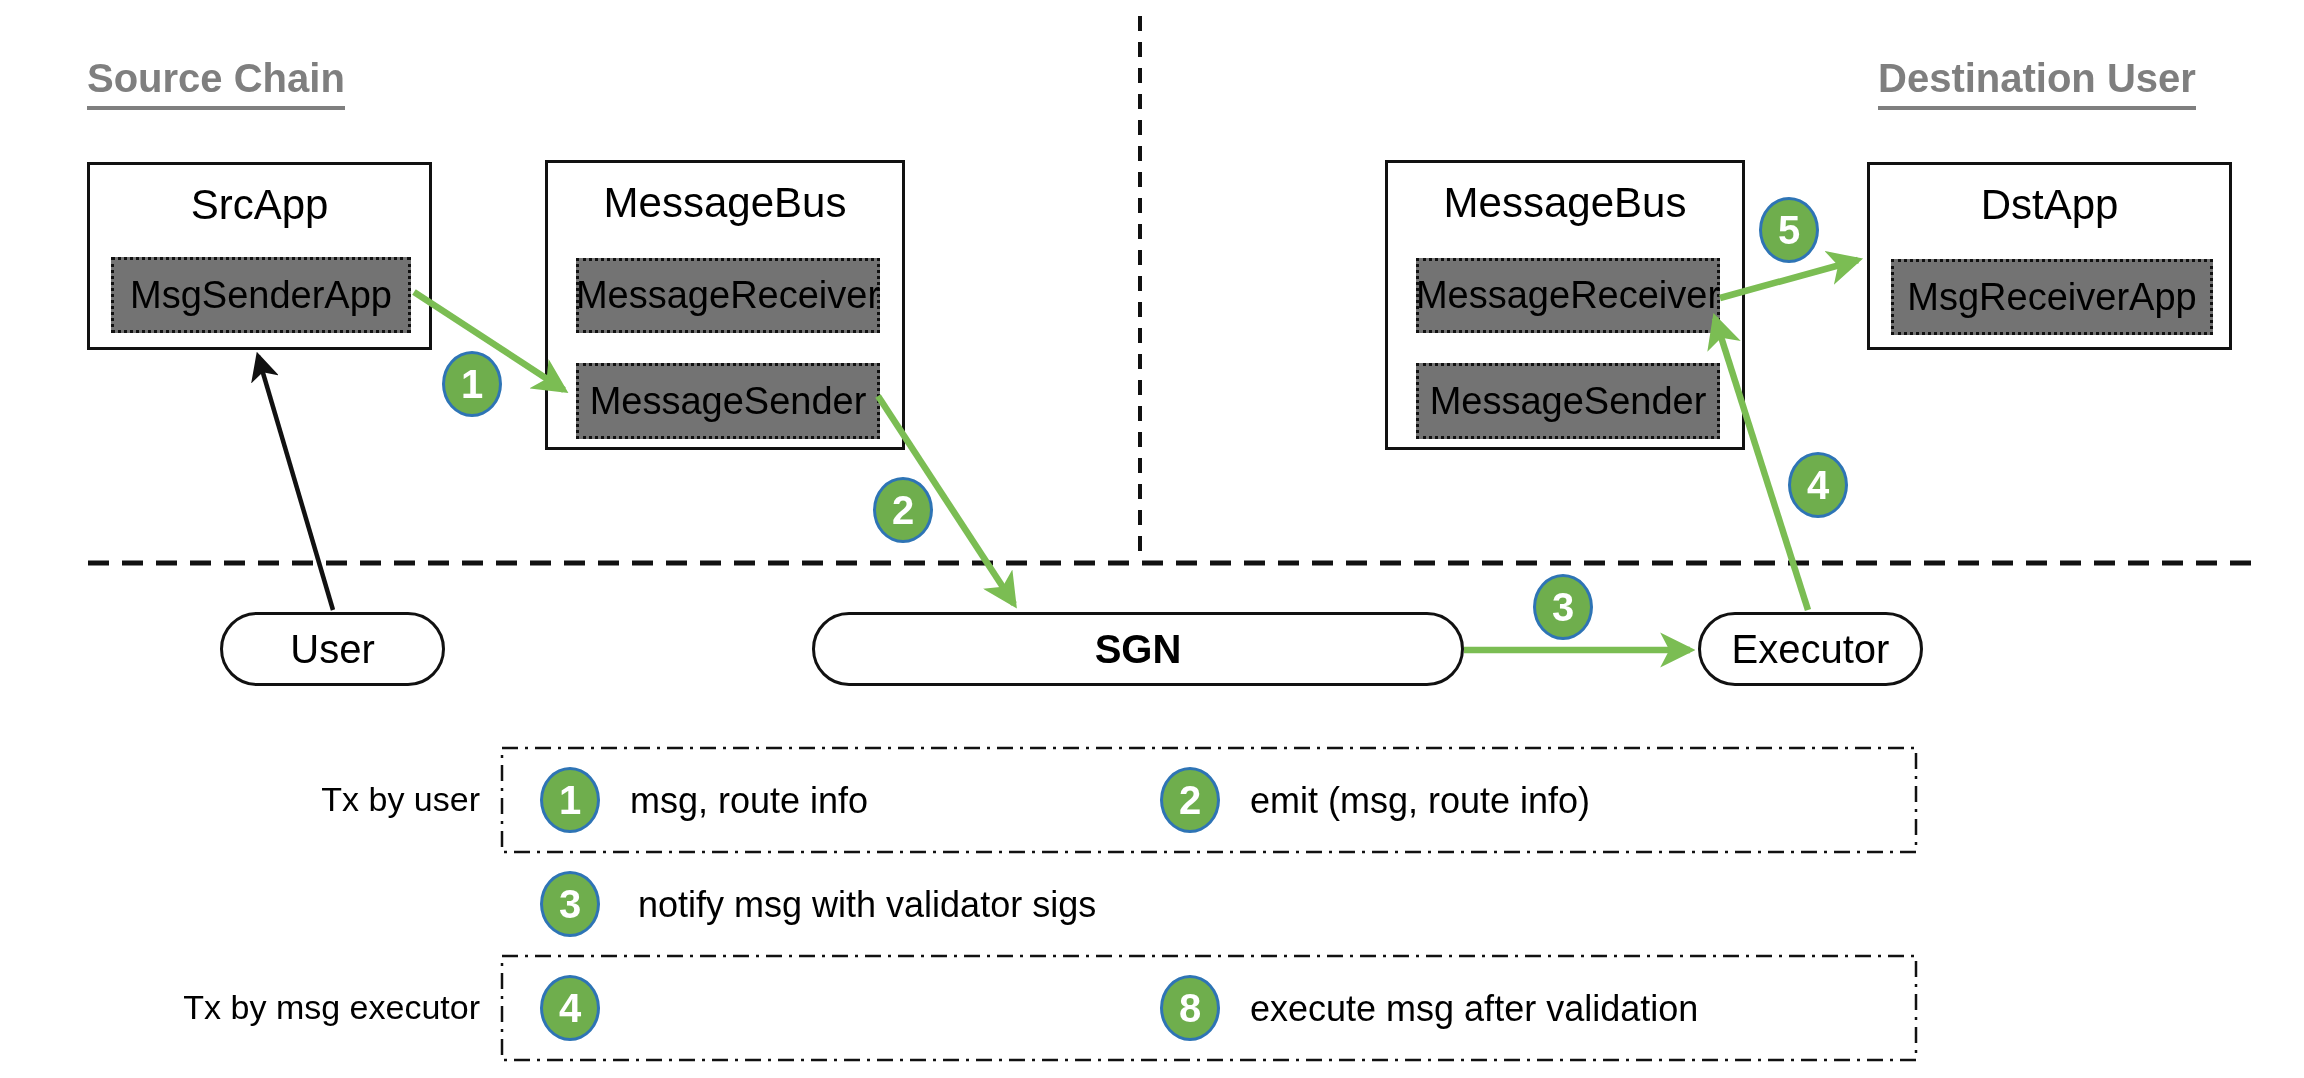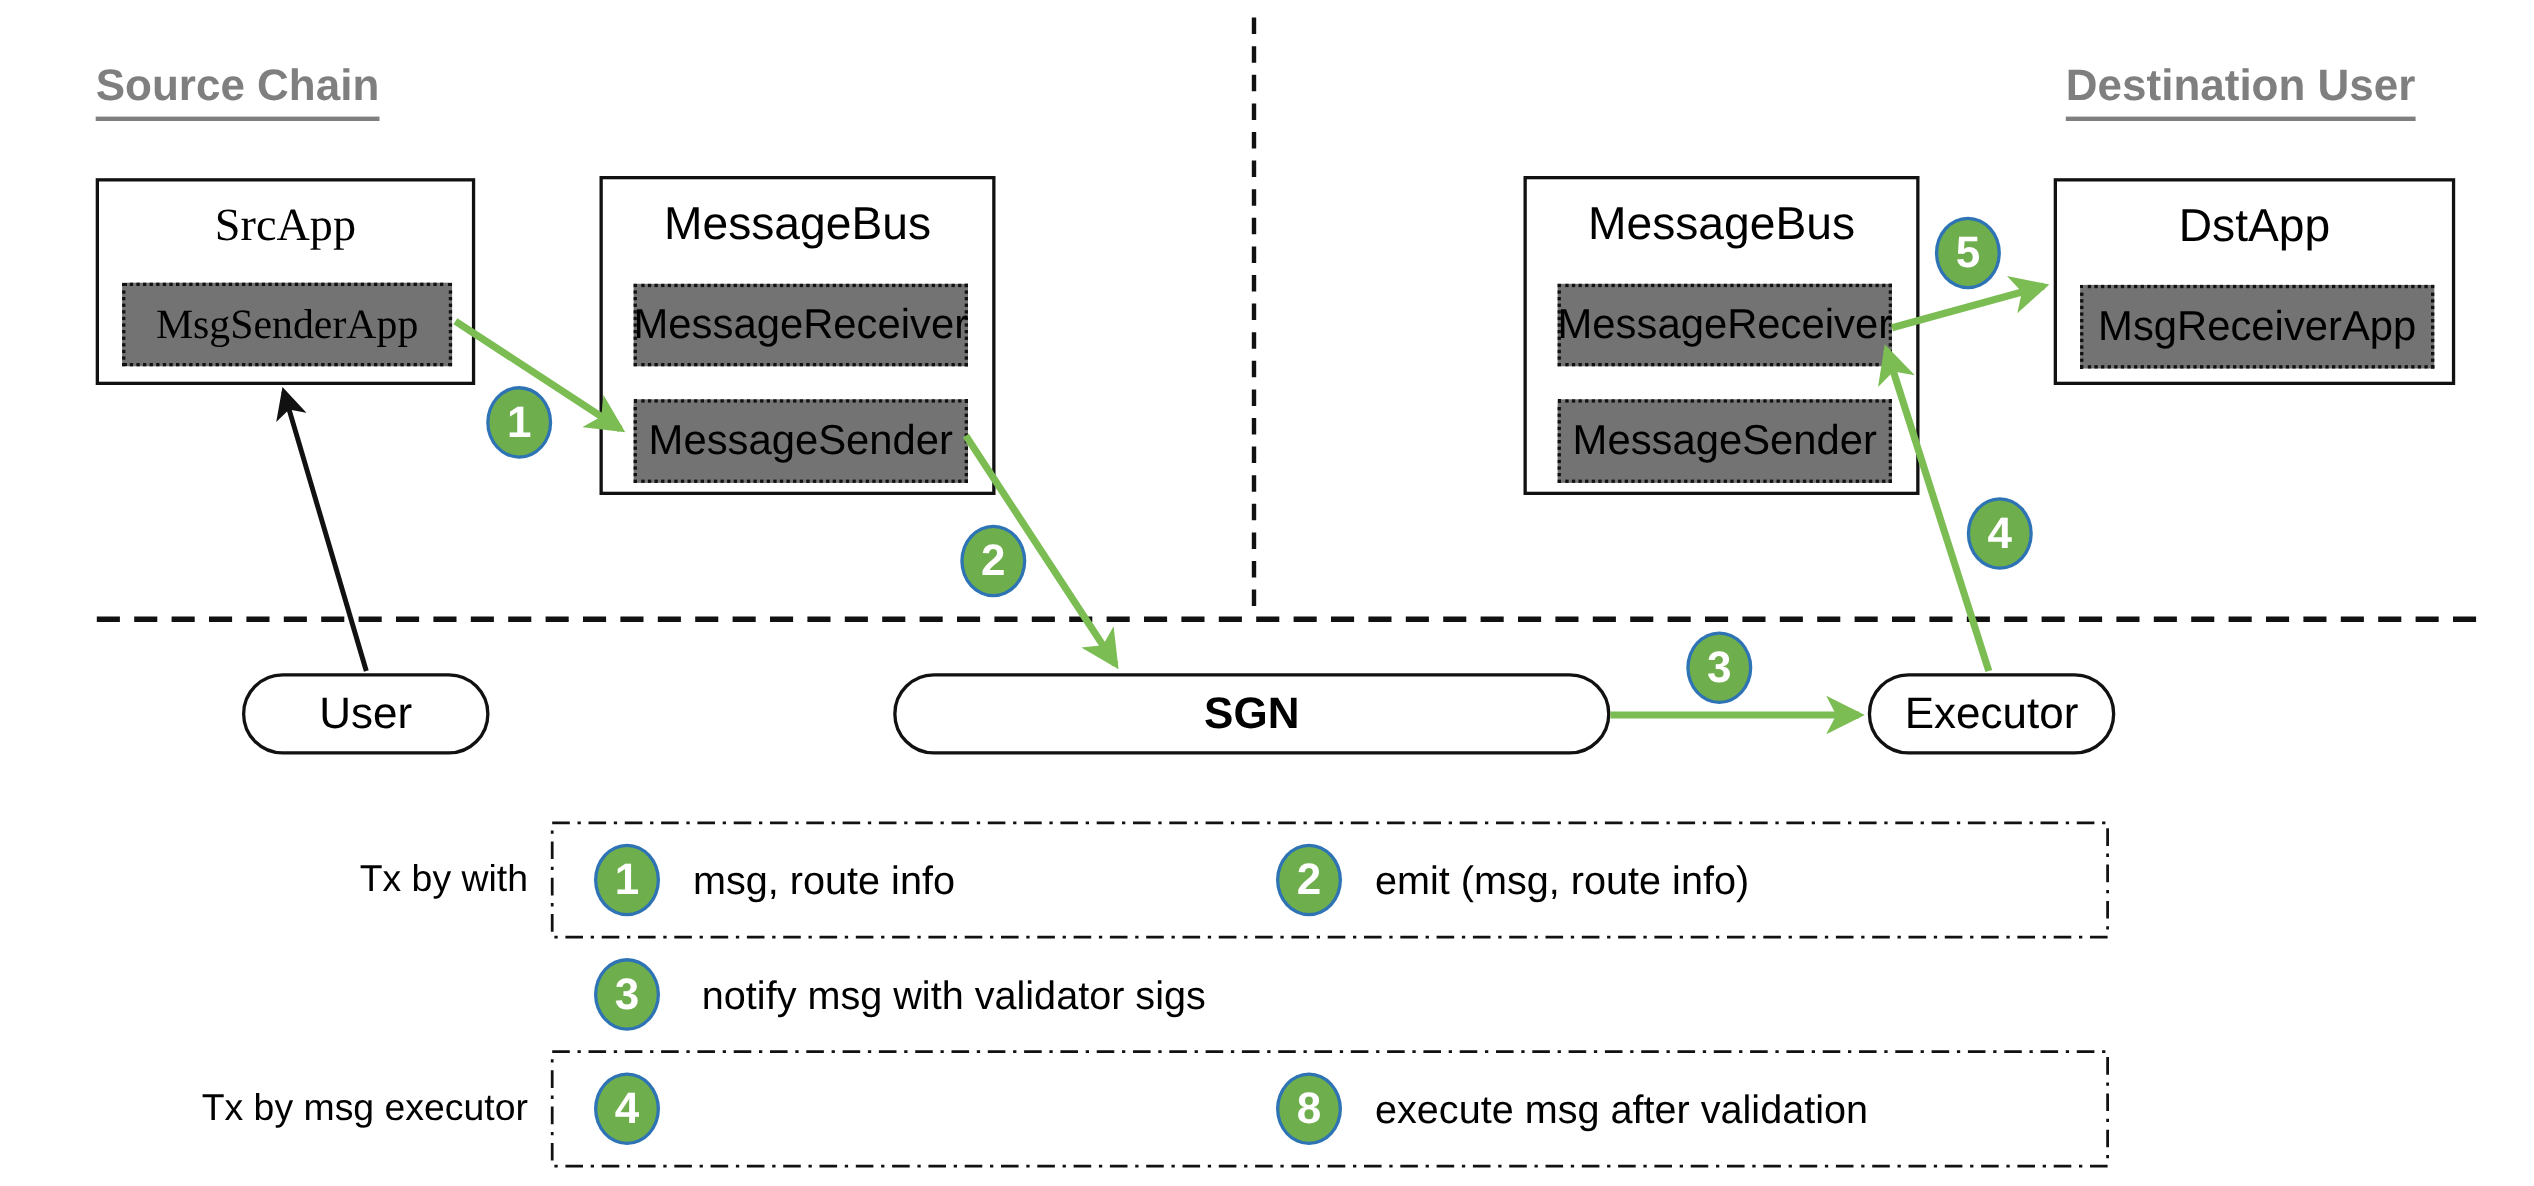--- a/index.html
+++ b/index.html
@@ -38,21 +38,21 @@
   .legend-label{position:absolute;font-size:34px;text-align:right;white-space:nowrap;z-index:3;}
 </style>
 </head>
 <body>
 
 <div class="canvas">
 
   <div class="heading" style="left:87px;top:56px;">Source Chain</div>
   <div class="heading" style="left:1878px;top:56px;">Destination User</div>
 
-  <div class="node" style="left:87px;top:162px;width:345px;height:188px;font-family:Liberation Serif, serif;">
+  <div class="node" style="left:87px;top:162px;width:345px;height:188px;">
     <div class="node-title">SrcApp</div>
     <div class="module" style="left:21px;top:92px;width:300px;height:76px;">MsgSenderApp</div>
   </div>
 
   <div class="node" style="left:545px;top:160px;width:360px;height:290px;">
     <div class="node-title">MessageBus</div>
     <div class="module" style="left:28px;top:95px;width:304px;height:75px;">MessageReceiver</div>
     <div class="module" style="left:28px;top:200px;width:304px;height:76px;">MessageSender</div>
   </div>
 
@@ -94,21 +94,21 @@
     <rect x="502" y="748" width="1414" height="104" fill="none" style="stroke:var(--line-black);" stroke-width="2.5" stroke-dasharray="16 7 3 7"></rect>
     <rect x="502" y="956" width="1414" height="104" fill="none" style="stroke:var(--line-black);" stroke-width="2.5" stroke-dasharray="16 7 3 7"></rect>
   </svg>
 
   <div class="badge" style="left:442px;top:351px;">1</div>
   <div class="badge" style="left:873px;top:477px;">2</div>
   <div class="badge" style="left:1533px;top:574px;">3</div>
   <div class="badge" style="left:1788px;top:452px;">4</div>
   <div class="badge" style="left:1759px;top:197px;">5</div>
 
-  <div class="legend-label" style="left:200px;top:780px;width:280px;">Tx by with</div>
+  <div class="legend-label" style="left:200px;top:780px;width:280px;">Tx by user</div>
   <div class="legend-label" style="left:160px;top:988px;width:320px;">Tx by msg executor</div>
 
   <div class="badge" style="left:540px;top:767px;">1</div>
   <div class="legend-text" style="left:630px;top:780px;">msg, route info</div>
 
   <div class="badge" style="left:1160px;top:767px;">2</div>
   <div class="legend-text" style="left:1250px;top:780px;">emit (msg, route info)</div>
 
   <div class="badge" style="left:540px;top:871px;">3</div>
   <div class="legend-text" style="left:638px;top:884px;">notify msg with validator sigs</div>

